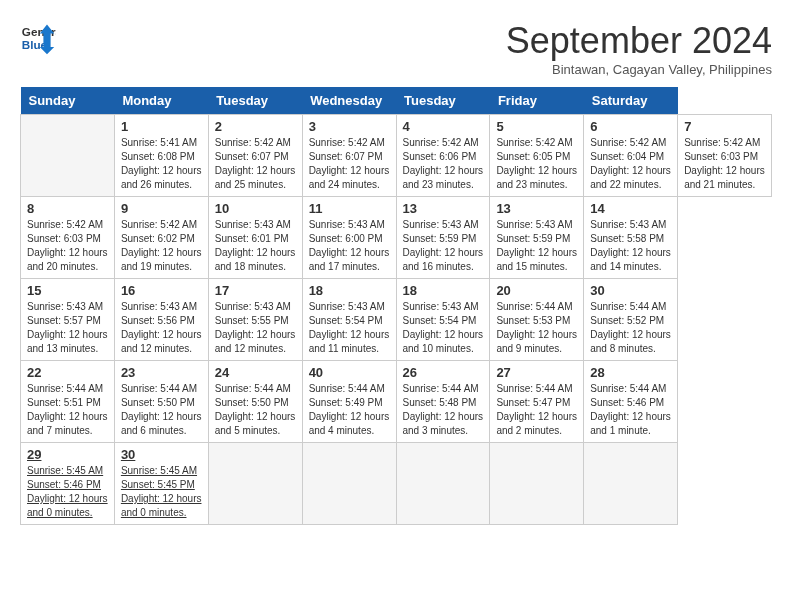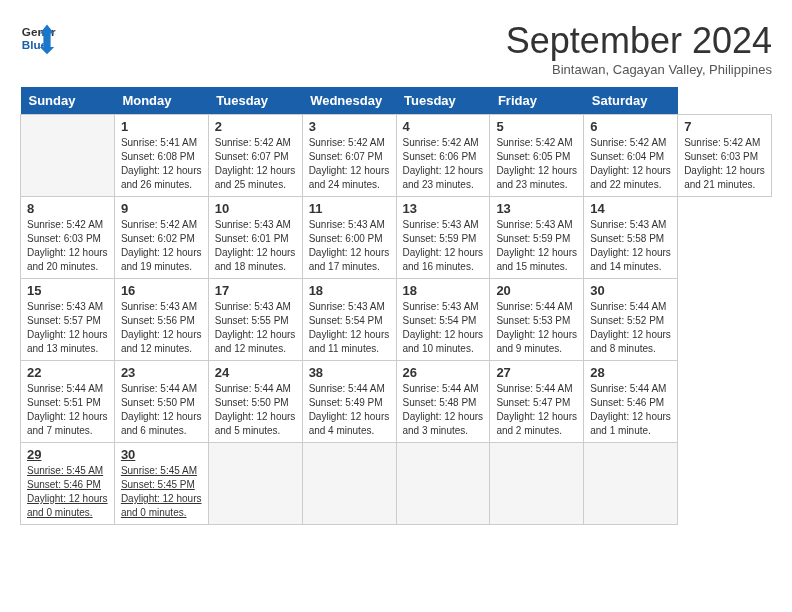--- a/index.html
+++ b/index.html
@@ -206,21 +206,21 @@
         </td>
         <td>
           <span class="day-num">23</span>
           <div class="day-info">Sunrise: 5:44 AM<br>Sunset: 5:50 PM<br>Daylight: 12 hours and 6 minutes.</div>
         </td>
         <td>
           <span class="day-num">24</span>
           <div class="day-info">Sunrise: 5:44 AM<br>Sunset: 5:50 PM<br>Daylight: 12 hours and 5 minutes.</div>
         </td>
         <td>
-          <span class="day-num">38</span>
+          <span class="day-num">40</span>
           <div class="day-info">Sunrise: 5:44 AM<br>Sunset: 5:49 PM<br>Daylight: 12 hours and 4 minutes.</div>
         </td>
         <td>
           <span class="day-num">26</span>
           <div class="day-info">Sunrise: 5:44 AM<br>Sunset: 5:48 PM<br>Daylight: 12 hours and 3 minutes.</div>
         </td>
         <td>
           <span class="day-num">27</span>
           <div class="day-info">Sunrise: 5:44 AM<br>Sunset: 5:47 PM<br>Daylight: 12 hours and 2 minutes.</div>
         </td>

